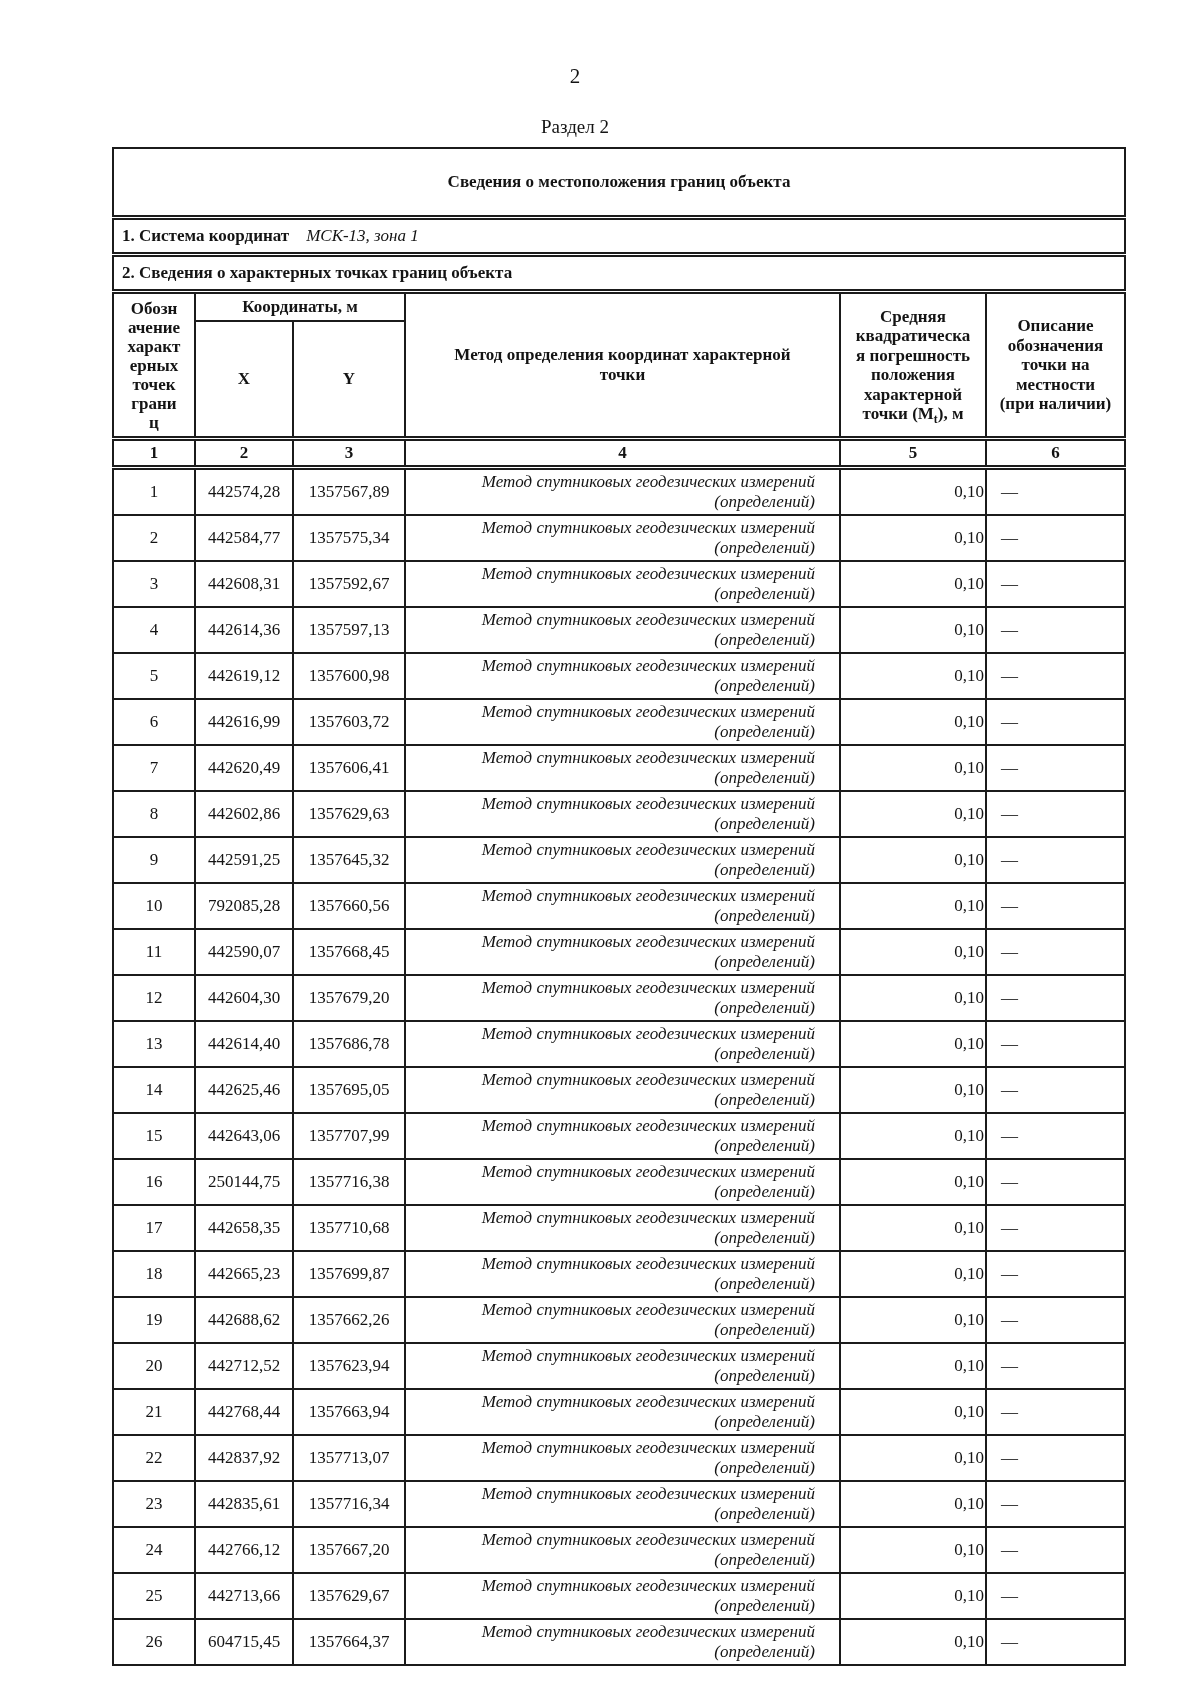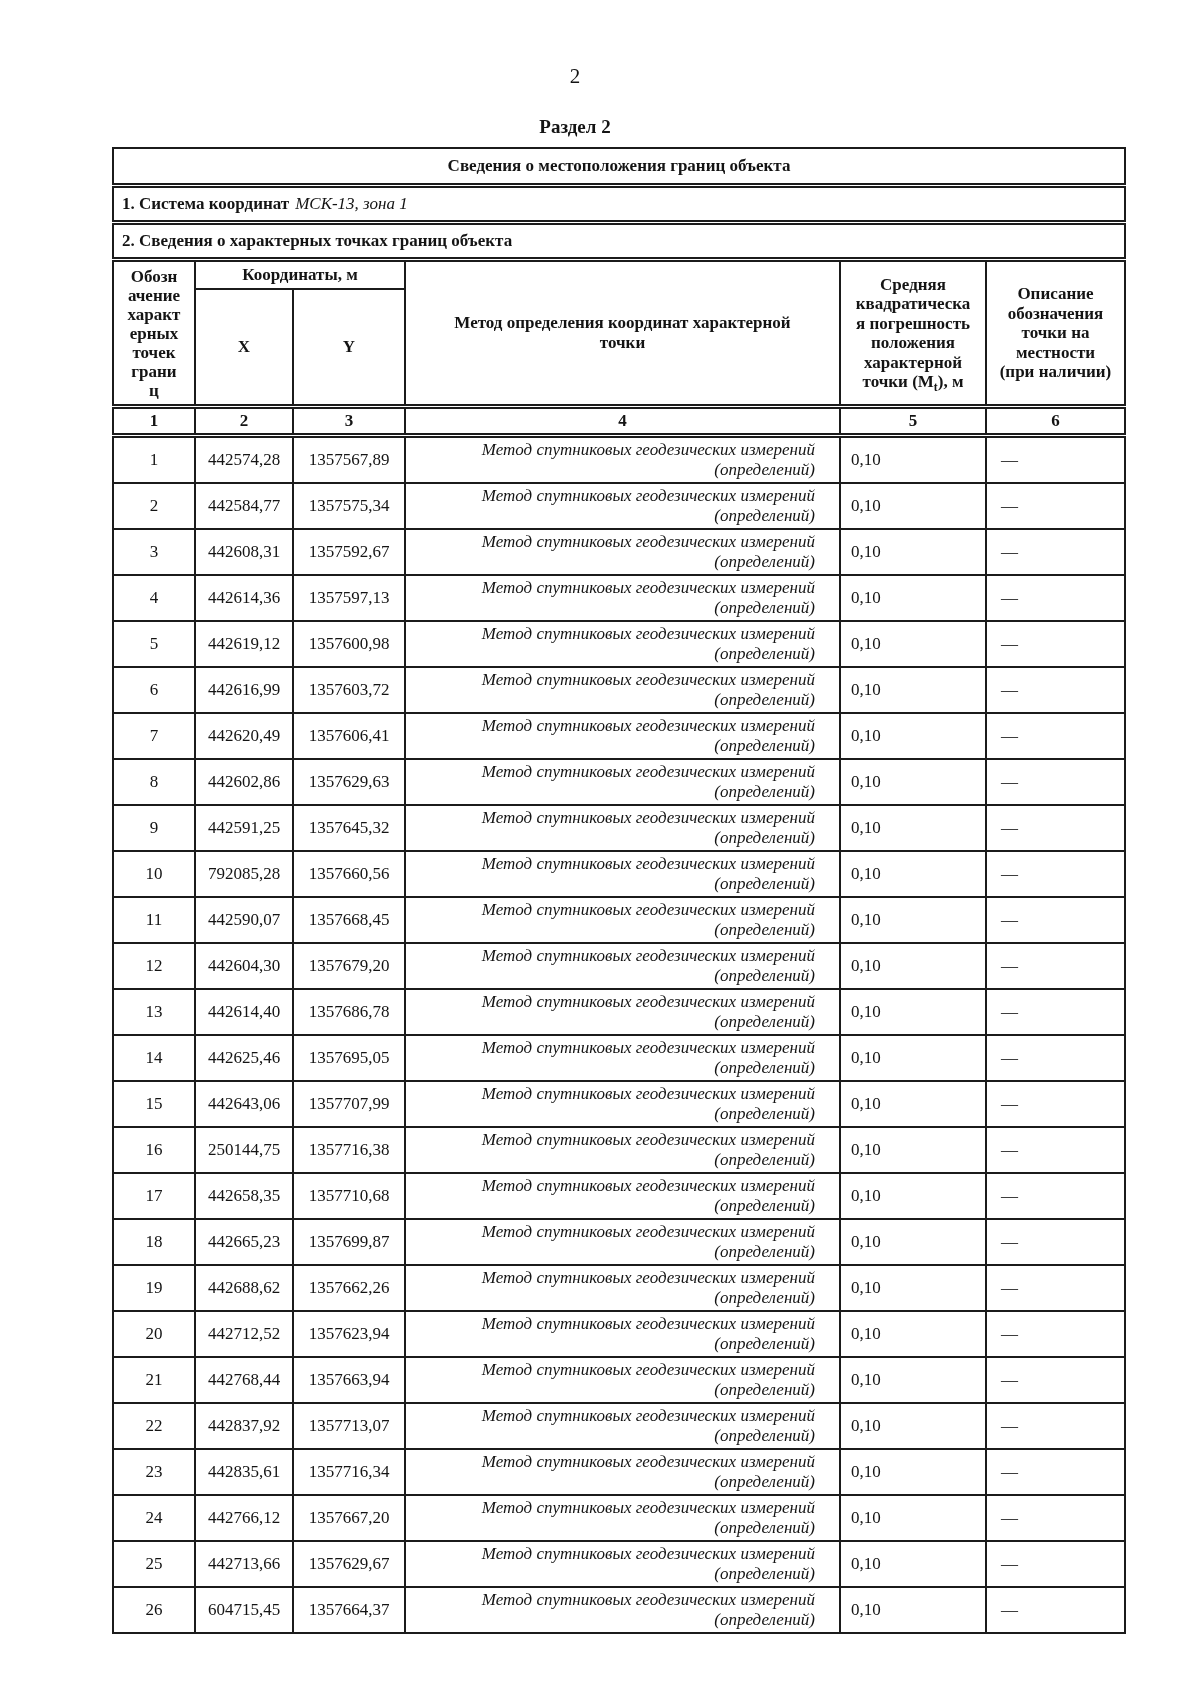--- a/index.html
+++ b/index.html
@@ -15,21 +15,21 @@
   .page-number {
     margin: 64px auto 0 auto;
     text-align: center;
     font-size: 21px;
     line-height: 24px;
   }
   .section-title {
     margin: 28px auto 0 auto;
     text-align: center;
     font-size: 19px;
-    font-weight: bold;
+    font-weight: normal;
     line-height: 22px;
   }
   table.doc-table {
     border-collapse: collapse;
     table-layout: fixed;
     margin: 9px 0 0 112px;
     width: 1012px;
     font-size: 17px;
   }
   table.doc-table td {
@@ -37,35 +37,35 @@
     vertical-align: middle;
     overflow: hidden;
   }
   tr.dbl td { border-bottom: 5px double #1b1b1b; }
   tr.row-nums td { border-top: 5px double #1b1b1b; }
   .c { text-align: center; }
   .l { text-align: left; }
   .b { font-weight: bold; }
   .i { font-style: italic; }
   .pre { white-space: pre-line; }
-  .row-title td { padding: 7px 4px; }
+  .row-title td { padding: 23px 4px; }
   .row-sys td, .row-pts td { padding: 6px 6px 6px 8px; }
-  .sys-value { margin-left: 6px; }
+  .sys-value { margin-left: 17px; }
   tr.hdr-top td { height: 24px; padding: 1px 2px; }
   tr.hdr-xy td { height: 112px; padding: 1px 2px; }
   td.col1-hdr { line-height: 19px; padding: 2px 1px; margin-top: 14px; }
   td.err-hdr, td.desc-hdr-cell { line-height: 19.5px; padding: 2px 3px; }
   .method-hdr { max-width: 360px; margin: 0 auto; line-height: 20px; text-align: center; }
   .desc-hdr { max-width: 112px; margin: 12px auto; line-height: 19.5px; }
   sub { font-size: 68%; line-height: 0; }
   tr.row-nums td { height: 22px; padding: 1px; font-weight: bold; text-align: center; }
   tr.data-row td { height: 42px; line-height: 20px; }
   tr.data-row td.cell-n, tr.data-row td.cell-x, tr.data-row td.cell-y { text-align: center; }
   tr.data-row td.cell-m { text-align: right; padding: 1px 24px 1px 10px; font-style: italic; }
-  tr.data-row td.cell-e { text-align: left; padding-left: 10px; }
+  tr.data-row td.cell-e { text-align: right; padding-left: 10px; }
   tr.data-row td.cell-d { text-align: left; padding-left: 14px; }
 </style>
 </head>
 <body>
 
 <div class="sheet">
   <div class="head-zone">
     <div class="page-number">2</div>
     <div class="section-title">Раздел 2</div>
   </div>

